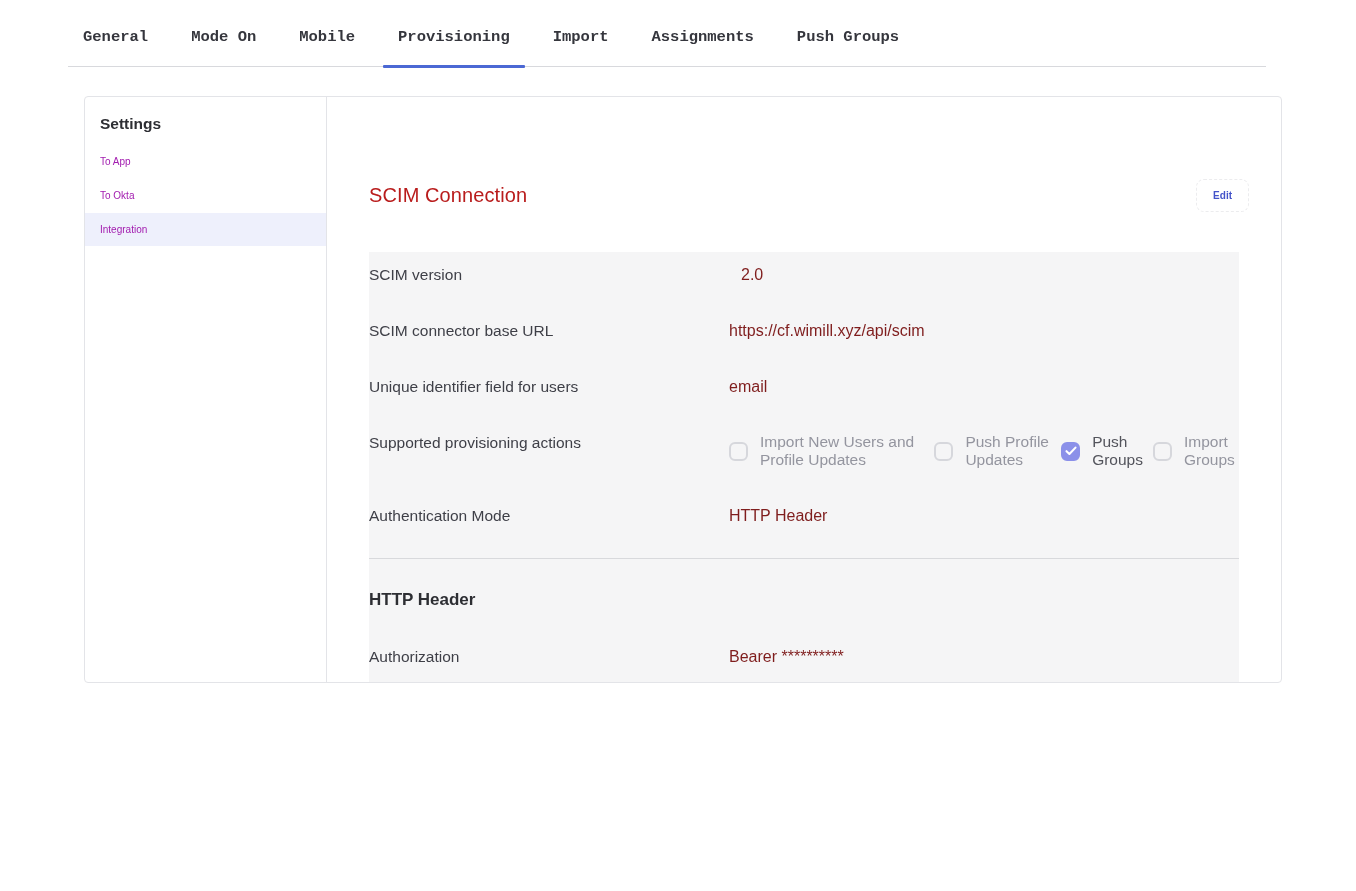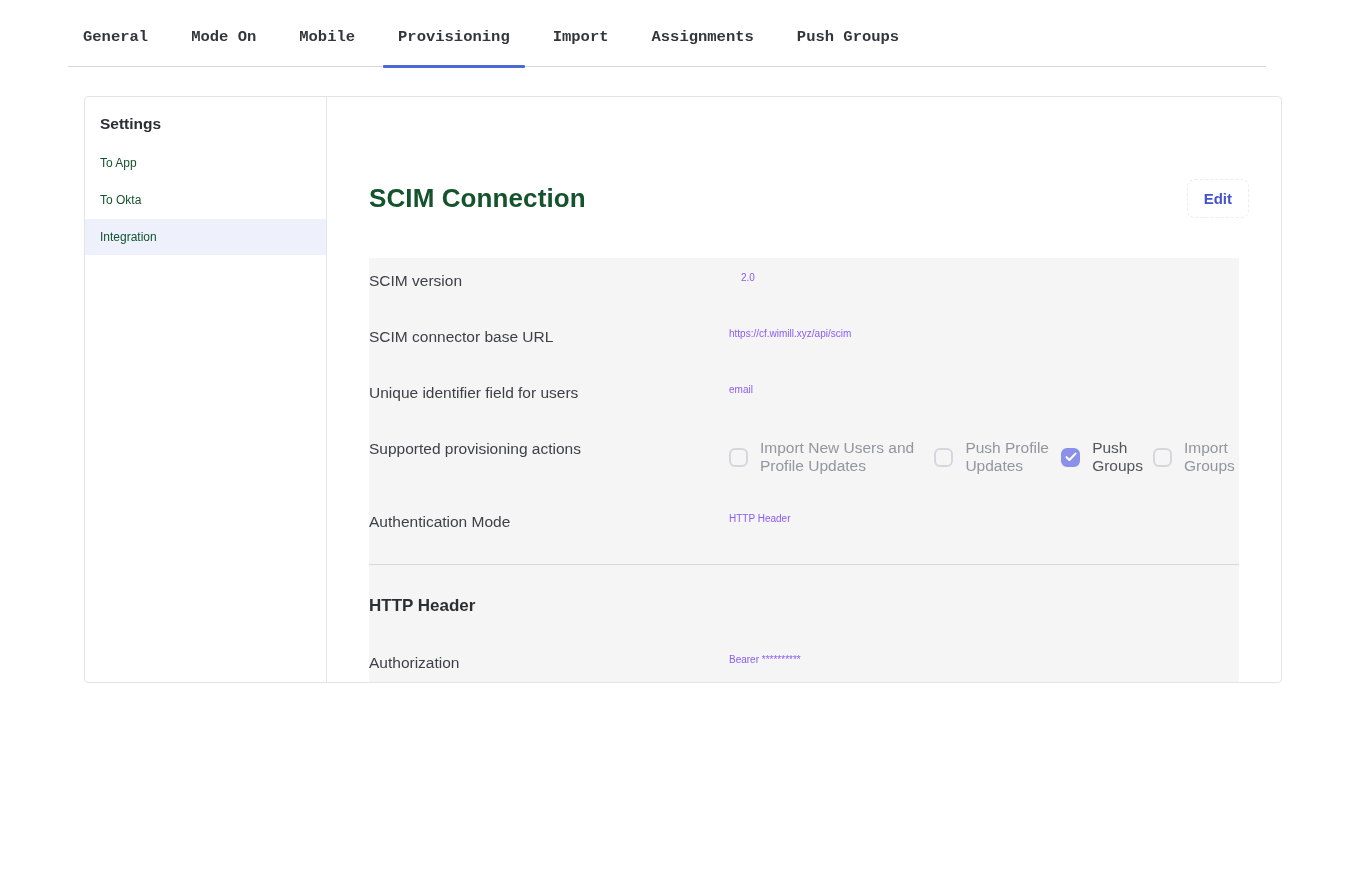--- a/index.html
+++ b/index.html
@@ -38,46 +38,46 @@
   
   .sidebar {
     width: 242px; border-right: 1px solid #e3e4e8; padding-top: 6px;
     flex-shrink: 0;
   }
   .sidebar-title {
     padding: 12px 14px 11px 15px; font-size: 15.5px; font-weight: 700;
     color: #2d2e33;
   }
   .sidebar-item {
-    padding: 11px 14px 11px 15px; font-size: 12px; color: #14532d;
+    padding: 11px 14px 11px 15px; font-size: 10px; color: #a21caf;
     cursor: pointer; margin-top: 1px;
   }
   .sidebar-item.selected { background: #eef0fc; }
 
   
   .main { flex: 1; padding: 82px 42px 0 42px; position: relative; }
 
   .section-header {
     display: flex; align-items: center; justify-content: space-between;
     margin-bottom: 40px;
   }
-  .section-title { font-size: 26px; font-weight: 700; color: #14532d; letter-spacing: .1px; }
+  .section-title { font-size: 20px; font-weight: 400; color: #b91c1c; letter-spacing: .1px; }
   .edit-btn {
-    font-size: 15px; font-weight: 700; color: #4353c9;
+    font-size: 10px; font-weight: 700; color: #4353c9;
     background: transparent; border: 1px dashed #ececee; border-radius: 8px;
     padding: 10px 16px; cursor: pointer; margin-right: -10px;
     font-family: inherit;
   }
 
   
   .panel { background: #f5f5f6; padding: 5px 0 30px 0; }
   .field-row { display: flex; align-items: flex-start; margin-top: 38px; }
   .field-row:first-child { margin-top: 0; padding-top: 9px; gap: 12px; }
   .field-label { width: 360px; flex-shrink: 0; font-size: 15.5px; color: #3e3f47; }
-  .field-value { font-size: 10px; color: #8b5cf6; }
+  .field-value { font-size: 16px; color: #7f1d1d; }
 
   .checkbox-list { display: flex; flex-direction: row; gap: 10px; margin-top: -1px; }
   .checkbox-item { display: flex; align-items: center; gap: 12px; }
   .checkbox {
     width: 19px; height: 19px; border-radius: 6px;
     border: 2px solid #d6d7dc; background: transparent;
     display: inline-flex; align-items: center; justify-content: center;
     flex-shrink: 0; cursor: pointer;
   }
   .checkbox svg { display: none; }

